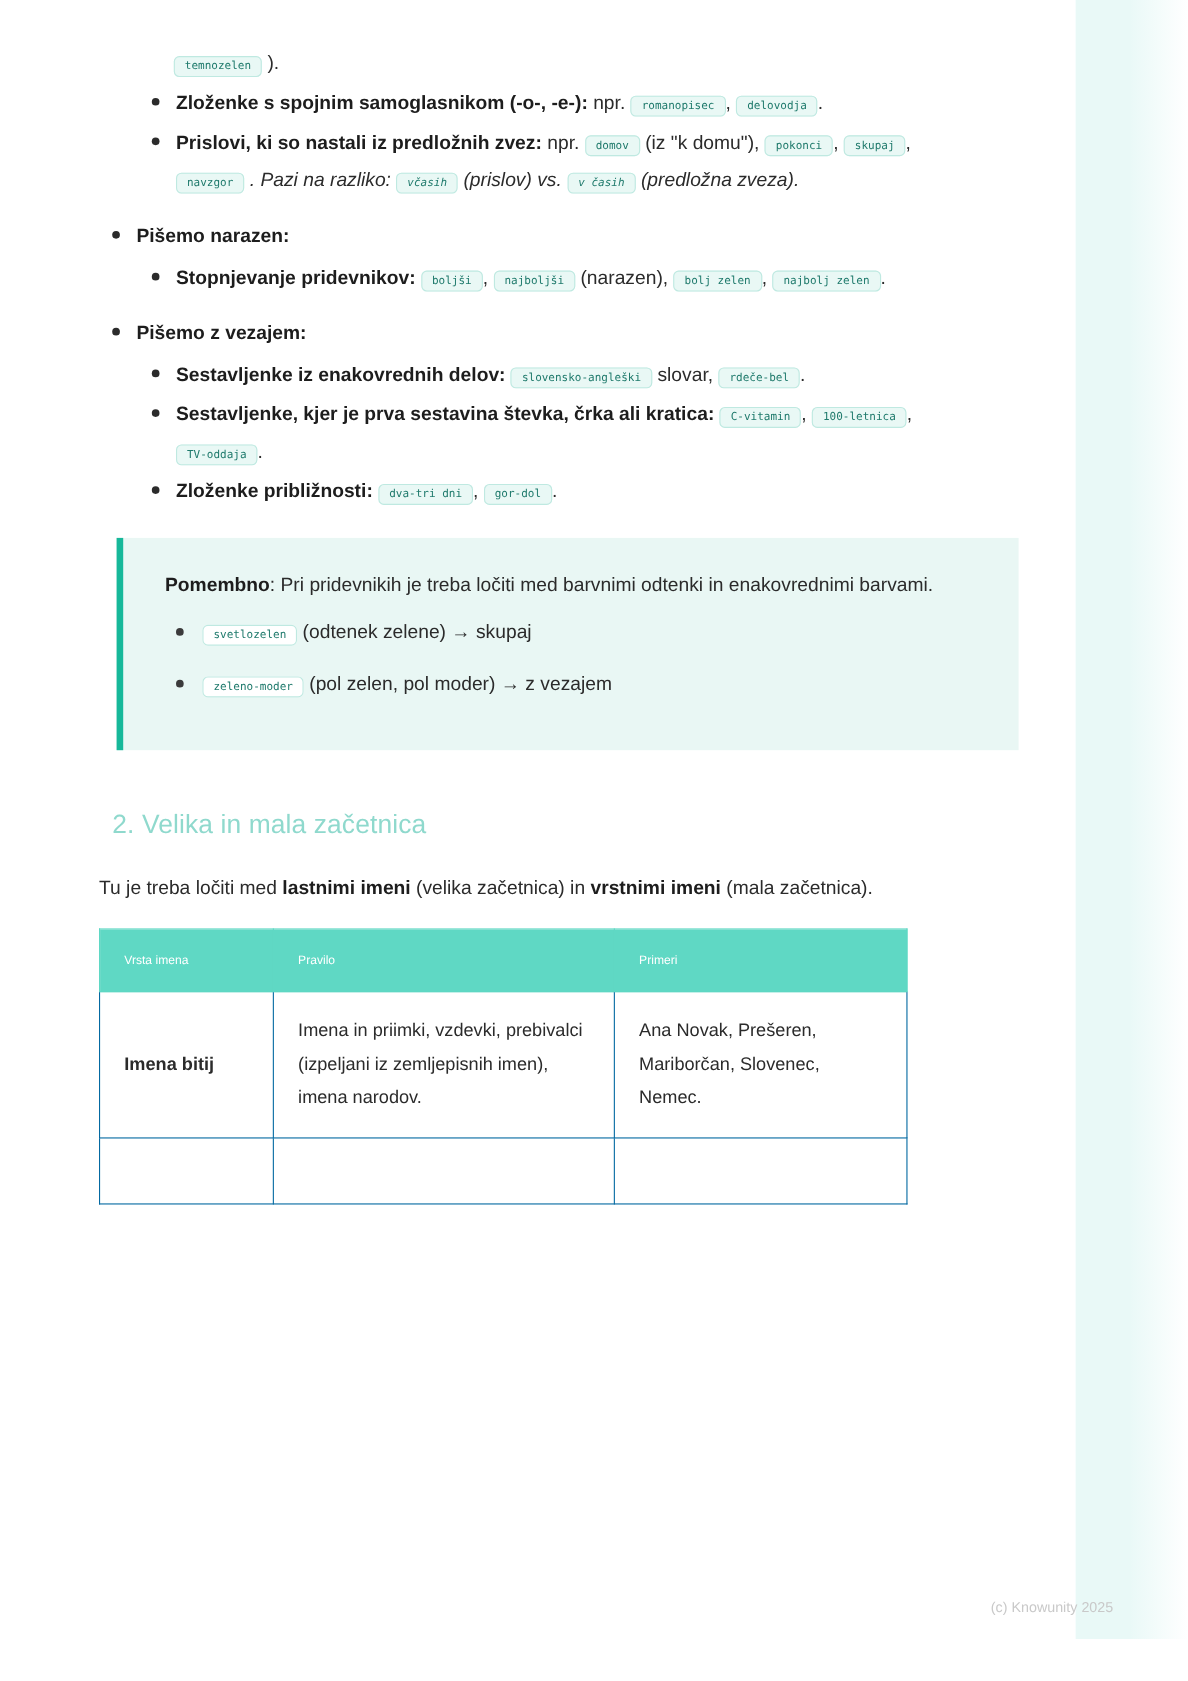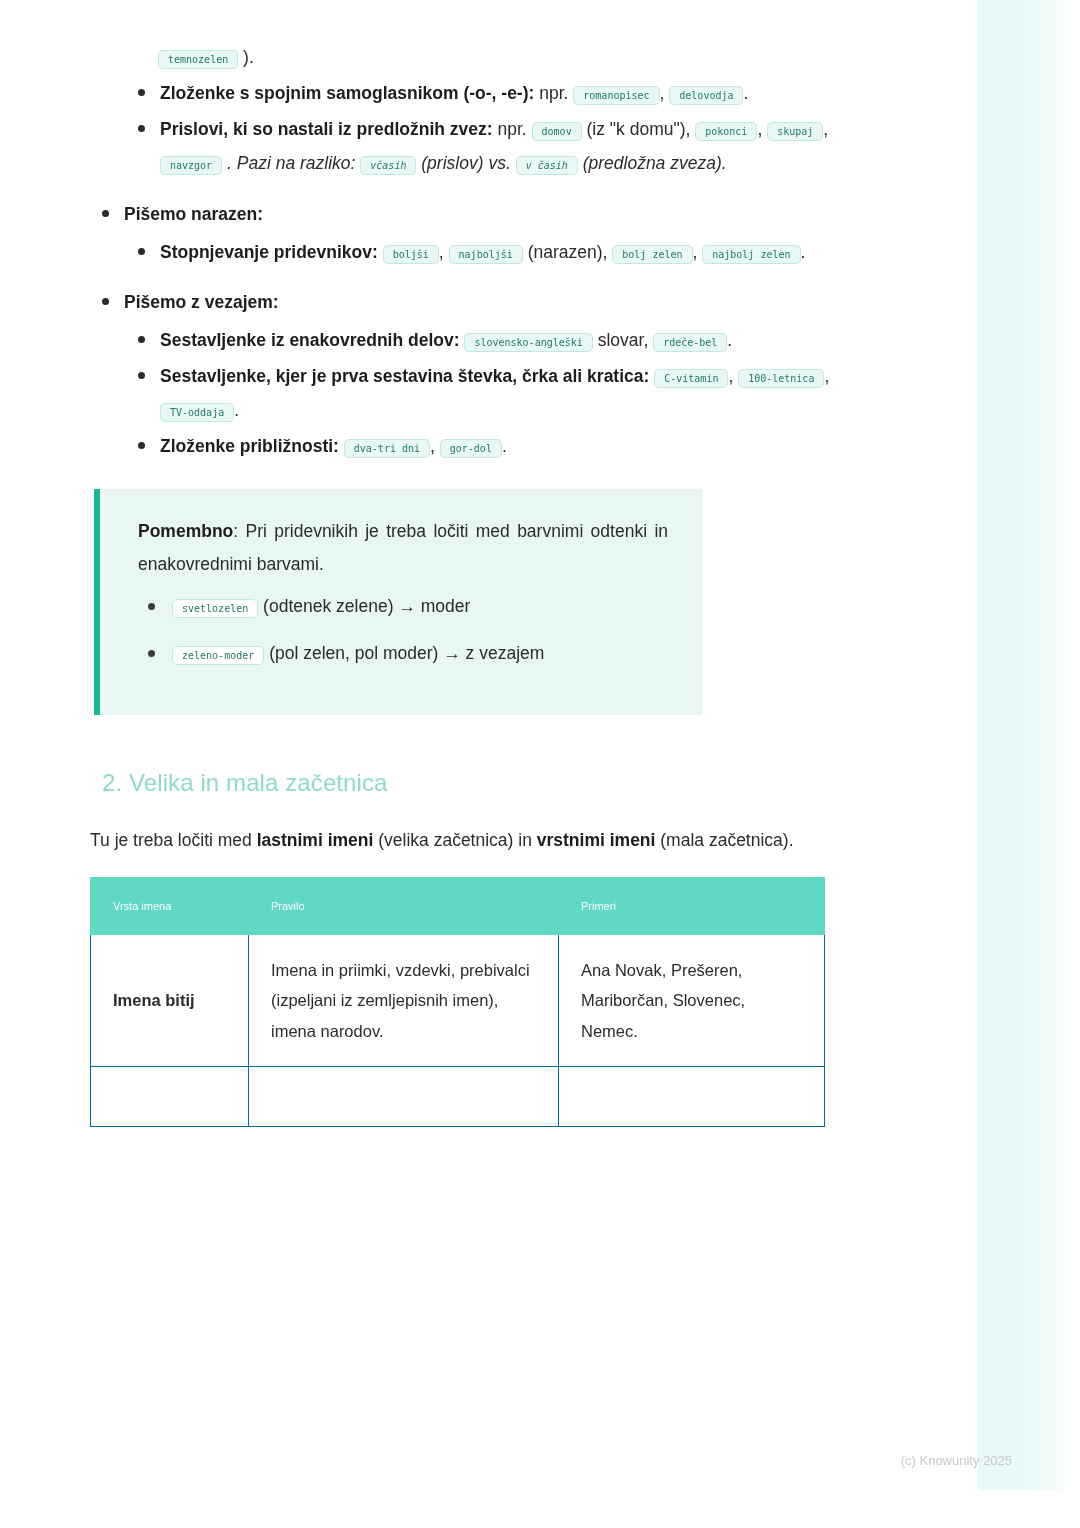--- a/index.html
+++ b/index.html
@@ -86,25 +86,25 @@
     border-radius: 5px;
     padding: 3px 9px;
     font-size: 10px;
     white-space: nowrap;
     line-height: 1.5;
   }
   code.ital { font-style: italic; }
   .section-gap { height: 14px; }
 
   .callout {
-    margin: 26px 0 0 4px;
+    margin: 26px 0 0 16px;
     background: #e9f7f4;
     border-left: 6px solid #17b89a;
     padding: 26px 34px 30px 38px;
-    width: 608px;
+    width: 820px;
   }
   .callout p {
     margin: 0 0 8px 0;
     font-size: 17.5px;
     line-height: 1.85;
     color: #2b2b2b;
     text-align: justify;
   }
   .callout ul { margin: 10px 0 0 0; padding: 0; list-style: none; }
   .callout li {
@@ -268,21 +268,21 @@
     </ul>
 
     <div class="callout">
       <p>
         <b>Pomembno</b><span>: Pri pridevnikih je treba ločiti med barvnimi odtenki in enakovrednimi barvami.</span>
       </p>
       <ul>
         <li>
           <span class="bullet"></span>
           <code>svetlozelen</code>
-          <span>(odtenek zelene) → moder</span>
+          <span>(odtenek zelene) → skupaj</span>
         </li>
         <li>
           <span class="bullet"></span>
           <code>zeleno-moder</code>
           <span>(pol zelen, pol moder) → z vezajem</span>
         </li>
       </ul>
     </div>
 
     <h2 class="section-title">2. Velika in mala začetnica</h2>

